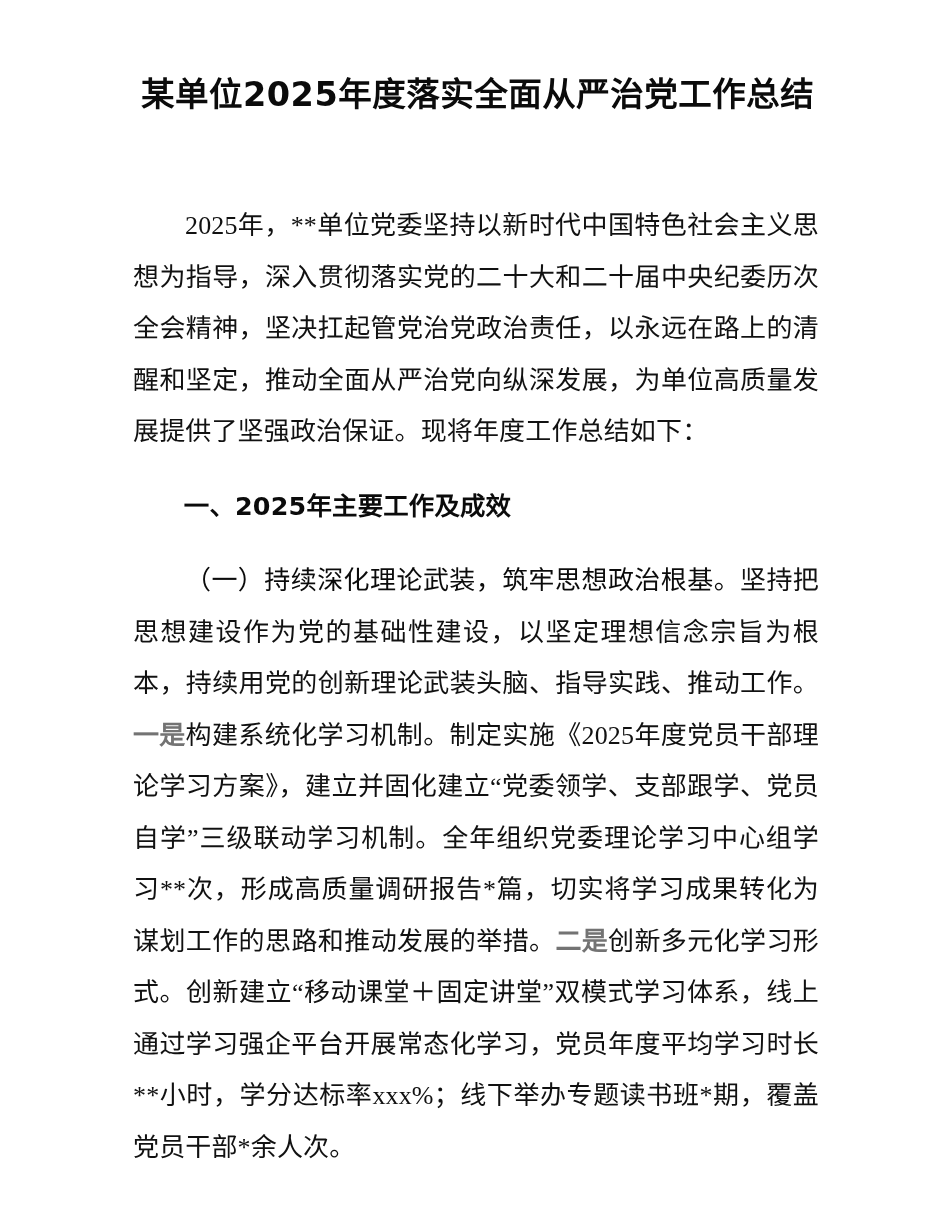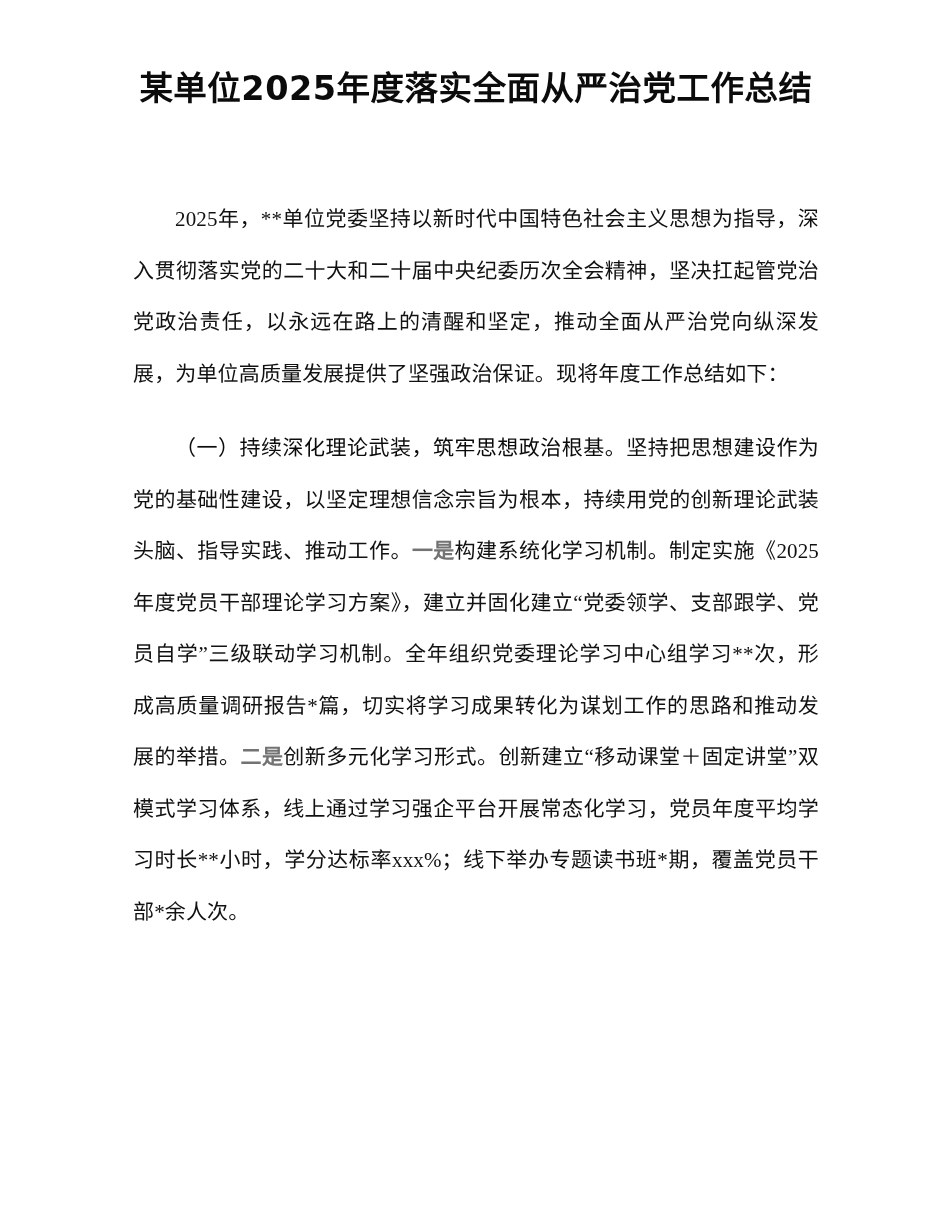--- a/index.html
+++ b/index.html
@@ -33,30 +33,30 @@
   }
 
   
   .doc-title {
     font-family: "DejaVu Sans", "Liberation Sans", sans-serif;
     font-weight: 700;
     font-size: 33.5px;
     line-height: 46px;
     letter-spacing: 0.5px;
     text-align: center;
-    margin: 2px;
+    margin: 8px;
     padding-top: 64px;
     color: #0b0b0b;
     white-space: nowrap;
   }
 
   
   .para {
     font-family: "Liberation Serif", "DejaVu Serif", serif;
-    font-size: 21px;
+    font-size: 26px;
     line-height: 51.5px;
     text-align: justify;
     text-justify: inter-character;
     text-indent: 2em;
     margin: 0;
     color: #111111;
     letter-spacing: 0.15px;
     word-break: break-all;
   }
 
@@ -100,17 +100,18 @@
 </head>
 <body>
 
 <div class="page">
   <div class="content">
 
     <h1 class="doc-title">某单位2025年度落实全面从严治党工作总结</h1>
 
     <p class="para first">2025年，**单位党委坚持以新时代中国特色社会主义思想为指导，深入贯彻落实党的二十大和二十届中央纪委历次全会精神，坚决扛起管党治党政治责任，以永远在路上的清醒和坚定，推动全面从严治党向纵深发展，为单位高质量发展提供了坚强政治保证。现将年度工作总结如下：</p>
 
+    <h2 class="section-heading">一、2025年主要工作及成效</h2>
 
     <p class="para after-heading"><span class="sublead">（一）持续深化理论武装，筑牢思想政治根基。</span><span>坚持把思想建设作为党的基础性建设，以坚定理想信念宗旨为根本，持续用党的创新理论武装头脑、指导实践、推动工作。</span><span class="b">一是</span><span>构建系统化学习机制。制定实施《2025年度党员干部理论学习方案》，建立并固化建立“党委领学、支部跟学、党员自学”三级联动学习机制。全年组织党委理论学习中心组学习**次，形成高质量调研报告*篇，切实将学习成果转化为谋划工作的思路和推动发展的举措。</span><span class="b">二是</span><span>创新多元化学习形式。创新建立“移动课堂＋固定讲堂”双模式学习体系，线上通过学习强企平台开展常态化学习，党员年度平均学习时长**小时，学分达标率xxx%；线下举办专题读书班*期，覆盖党员干部*余人次。</span></p>
 
   </div>
 </div>
 
 </body></html>

